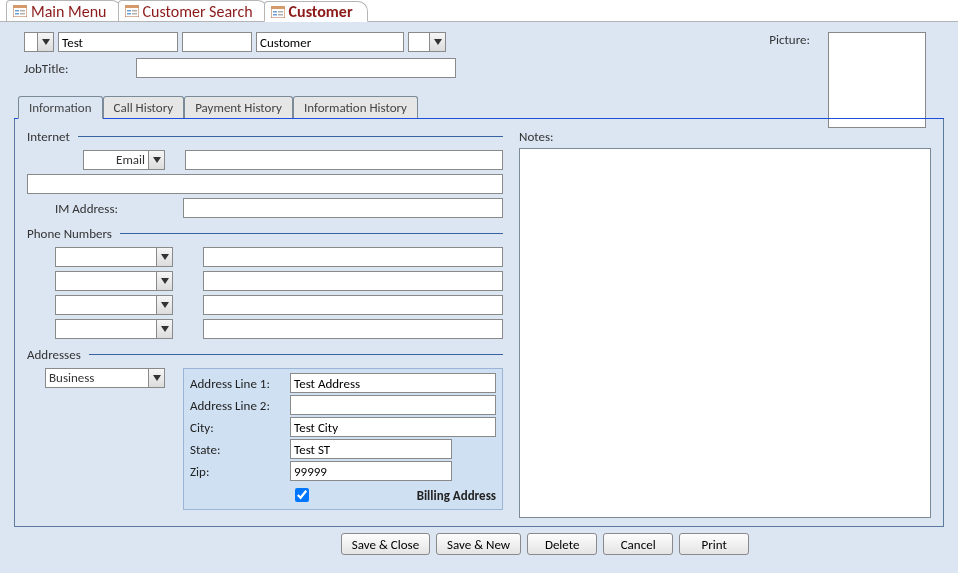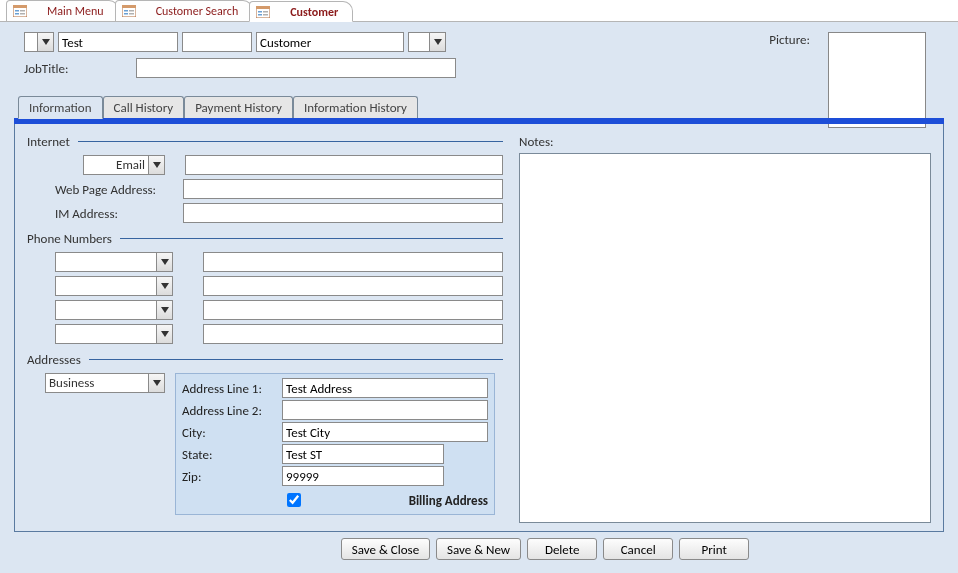--- a/index.html
+++ b/index.html
@@ -40,23 +40,22 @@
     position: relative;
   }
   .doc-tab.active {
     background: #fff;
     z-index: 2;
     border-bottom: 1px solid #fff;
     margin-bottom: -1px;
   }
   .doc-tab .tab-label {
     color: #8b1a1a;
-    font-size: 12px;
+    font-size: 16px;
     white-space: nowrap;
-    margin-left: 16px;
   }
   .doc-tab.active .tab-label {
     font-weight: bold;
   }
   .tab-icon {
     width: 14px;
     height: 12px;
     display: inline-block;
   }
   
@@ -109,21 +108,21 @@
   .picture-box {
     width: 98px;
     height: 96px;
     background: #fff;
     border: 1px solid #888;
   }
   
   .sub-tabs {
     display: flex;
     align-items: flex-end;
-    border-bottom: 6px solid #1d4ed8;
+    border-bottom: 1px solid #1d4ed8;
     padding-left: 4px;
     position: relative;
     z-index: 2;
   }
   .sub-tab {
     padding: 3px 10px;
     border: 1px solid #7a8a99;
     border-bottom: none;
     background: #e6e6e6;
     font-size: 13px;
@@ -180,20 +179,21 @@
   .internet .lbl-row label { width: 150px; padding-left: 28px; }
   .internet .lbl-row input { flex: 1; }
   .phone .row { padding-left: 28px; gap: 30px; }
   .phone input { flex: 1; }
   
   .addresses .addr-body {
     display: flex;
     gap: 10px;
     align-items: flex-start;
     padding-left: 18px;
+    justify-content: space-between;
   }
   .addr-box {
     background: #cfe0f2;
     border: 1px solid #9ab5d6;
     padding: 4px 6px;
     width: 320px;
   }
   .addr-box .arow {
     display: flex;
     align-items: center;
@@ -345,21 +345,20 @@
               <span class="combo-text" style="width:64px; text-align:right;">Email</span>
               <span class="combo-btn">
                   <svg viewBox="0 0 8 6">
                     <polygon points="0,0 8,0 4,6" fill="#333"></polygon>
                   </svg>
                 </span>
             </div>
             <input type="text" class="wide" style="flex: 1 1 0%;" value="">
           </div>
           <div class="row lbl-row">
-            <label>Web Page Address:</label>
             <input type="text" value="" style="">
           </div>
           <div class="row lbl-row">
             <label>IM Address:</label>
             <input type="text" value="" style="">
           </div>
         </div>
 
         <div class="group phone">
           <div class="group-title">

